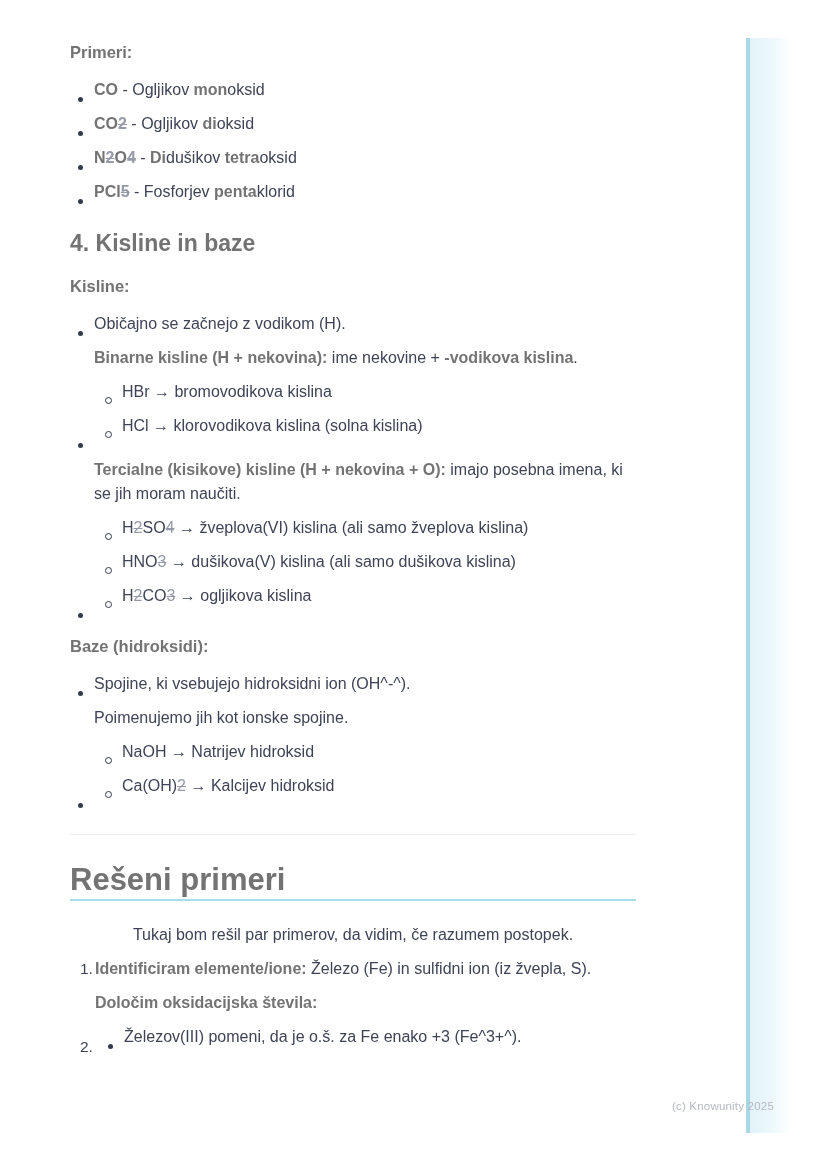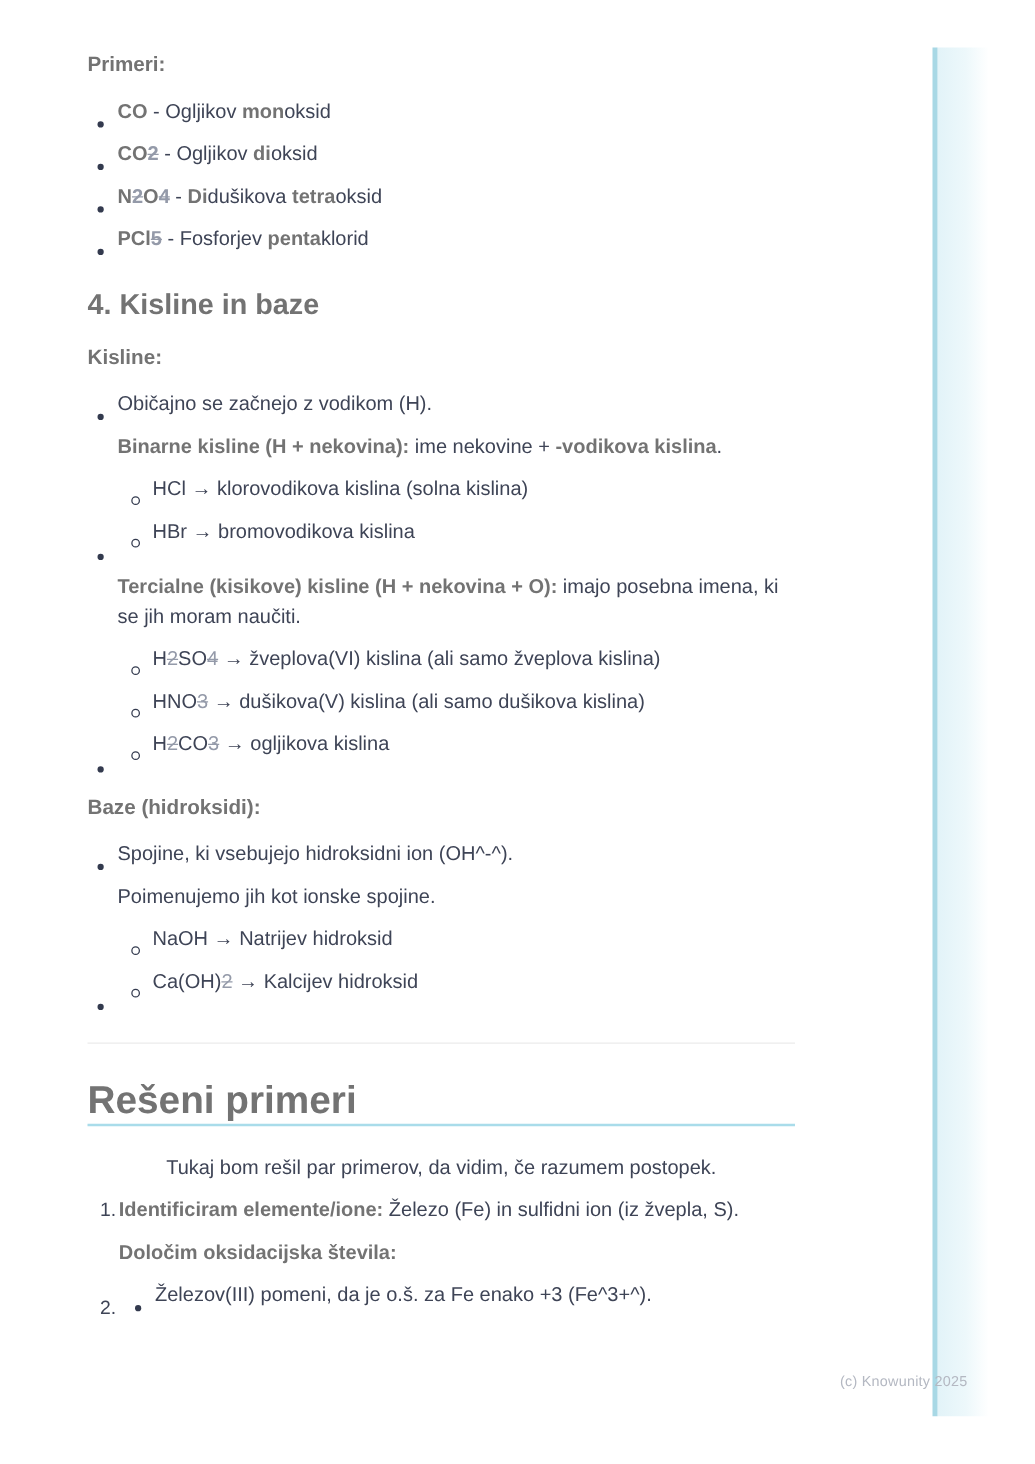--- a/index.html
+++ b/index.html
@@ -61,21 +61,21 @@
       <div class="li">
         <span class="marker m-disc">
           <span class="dot"></span>
         </span>
         <div class="li-body"><span class="b">CO</span><span class="b strike">2</span><span> - Ogljikov </span><span class="b">di</span><span>oksid</span></div>
       </div>
       <div class="li">
         <span class="marker m-disc">
           <span class="dot"></span>
         </span>
-        <div class="li-body"><span class="b">N</span><span class="b strike">2</span><span class="b">O</span><span class="b strike">4</span><span> - </span><span class="b">Di</span><span>dušikova </span><span class="b">tetra</span><span>oksid</span></div>
+        <div class="li-body"><span class="b">N</span><span class="b strike">2</span><span class="b">O</span><span class="b strike">4</span><span> - </span><span class="b">Di</span><span>dušikov </span><span class="b">tetra</span><span>oksid</span></div>
       </div>
       <div class="li">
         <span class="marker m-disc">
           <span class="dot"></span>
         </span>
         <div class="li-body"><span class="b">PCl</span><span class="b strike">5</span><span> - Fosforjev </span><span class="b">penta</span><span>klorid</span></div>
       </div>
     </div>
     <div class="h2"><span class="b">4. Kisline in baze</span></div>
     <div class="h3"><span class="b">Kisline:</span></div>
@@ -88,27 +88,27 @@
       </div>
       <div class="li">
         <span class="marker m-disc">
           <span class="dot"></span>
         </span>
         <div class="li-body"><span class="b">Binarne kisline (H + nekovina):</span><span> ime nekovine + </span><span class="b">-vodikova kislina</span><span>.</span><div class="list nested">
             <div class="li">
               <span class="marker m-circle">
                 <span class="ring"></span>
               </span>
-              <div class="li-body"><span>HCl → klorovodikova kislina (solna kislina)</span></div>
+              <div class="li-body"><span>HBr → bromovodikova kislina</span></div>
             </div>
             <div class="li">
               <span class="marker m-circle">
                 <span class="ring"></span>
               </span>
-              <div class="li-body"><span>HBr → bromovodikova kislina</span></div>
+              <div class="li-body"><span>HCl → klorovodikova kislina (solna kislina)</span></div>
             </div>
           </div></div>
       </div>
       <div class="li">
         <span class="marker m-disc">
           <span class="dot"></span>
         </span>
         <div class="li-body"><span class="b">Tercialne (kisikove) kisline (H + nekovina + O):</span><span> imajo posebna imena, ki se jih moram naučiti.</span><div class="list nested">
             <div class="li">
               <span class="marker m-circle">

